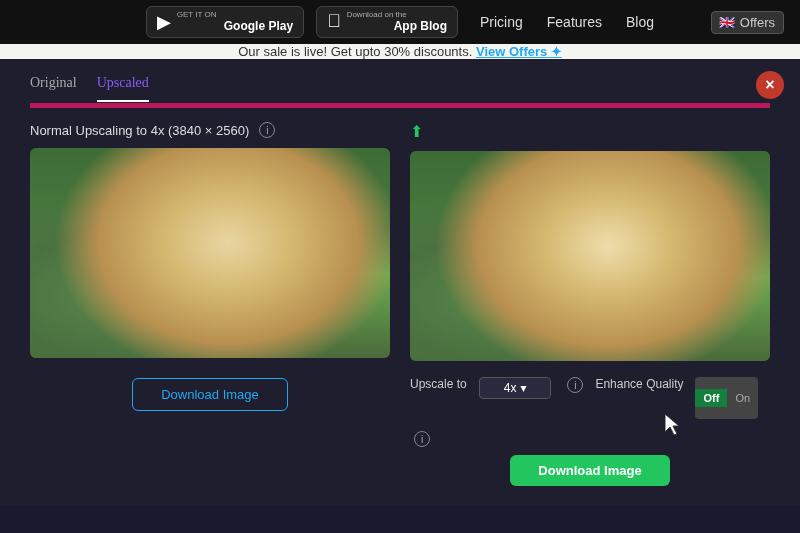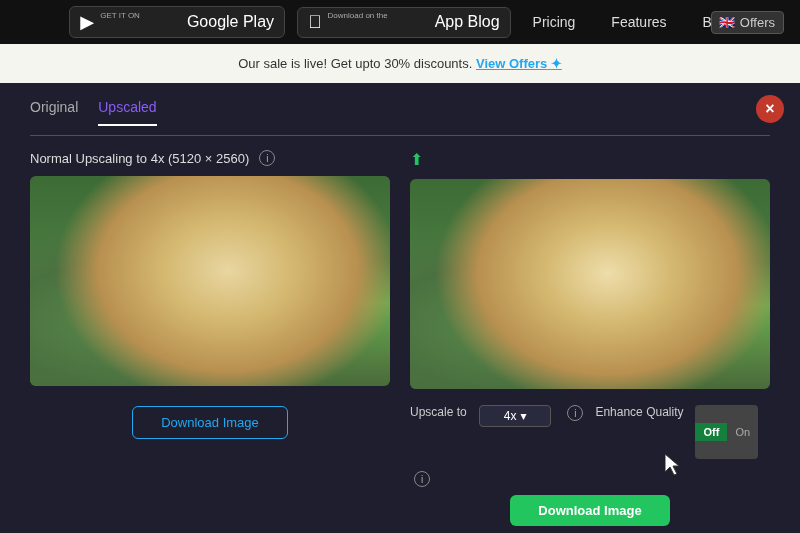--- a/index.html
+++ b/index.html
@@ -36,40 +36,40 @@
       cursor: pointer;
       text-decoration: none;
     }
 
     .nav-btn .store-icon {
       font-size: 18px;
     }
 
     .nav-btn .btn-text {
       display: flex;
-      flex-direction: row;
+      flex-direction: column;
     }
 
     .nav-btn .btn-text .small {
       font-size: 8px;
       color: #aaa;
       line-height: 1;
     }
 
     .nav-btn .btn-text .big {
-      font-size: 16px;
-      font-weight: 400;
+      font-size: 12px;
+      font-weight: 700;
       line-height: 1.2;
       margin-left: 47px;
     }
 
     .nav-links {
       display: flex;
       align-items: center;
-      gap: 36px;
+      gap: 24px;
       margin-left: 10px;
     }
 
     .nav-links a {
       color: #ddd;
       text-decoration: none;
       font-size: 14px;
     }
 
     .lang-btn {
@@ -84,21 +84,21 @@
       border: 1px solid #555;
       border-radius: 4px;
       padding: 3px 8px;
       cursor: pointer;
     }
 
     
     .sale-banner {
       background: #f5f5f0;
       text-align: center;
-      padding: 12px;
+      padding: 0;
       font-size: 13px;
       color: #333;
     }
 
     .sale-banner a {
       color: #22a7f0;
       text-decoration: underline;
       font-weight: 600;
     }
 
@@ -127,22 +127,23 @@
       justify-content: center;
       font-weight: bold;
       z-index: 10;
     }
 
     
     .tabs {
       display: flex;
       gap: 20px;
       margin-bottom: 14px;
-      border-bottom: 1px solid #be185d;
-      padding-bottom: 16px;
+      border-bottom: 5px solid #be185d;
+      padding-bottom: 8px;
+      font-family: Liberation Serif, serif;
     }
 
     .tab {
       font-size: 14px;
       color: #aaa;
       cursor: pointer;
       padding-bottom: 4px;
     }
 
     .tab.active {
@@ -260,21 +261,21 @@
     .toggle-off {
       background: #15803d;
       color: #fff;
       padding: 3px 8px;
       font-weight: 600;
     }
 
     .toggle-on {
       background: transparent;
       color: #aaa;
-      padding: 21px 8px;
+      padding: 15px 8px;
     }
 
     
     .download-area-left {
       margin-top: 20px;
       display: flex;
       justify-content: center;
     }
 
     .download-area-right {
@@ -363,21 +364,21 @@
 
   <div class="tabs">
     <span class="tab">Original</span>
     <span class="tab active">Upscaled</span>
   </div>
 
   <div class="content-row">
 
     <div class="col">
       <div class="col-header">
-        <span>Normal Upscaling to 4x (5120 × 2560)</span>
+        <span>Normal Upscaling to 4x (3840 × 2560)</span>
         <span class="info-icon">i</span>
       </div>
       <div class="image-box">
         <div class="horse-img horse-img-left"></div>
       </div>
       <div class="download-area-left">
         <button class="btn-download-outline">Download Image</button>
       </div>
     </div>
 

